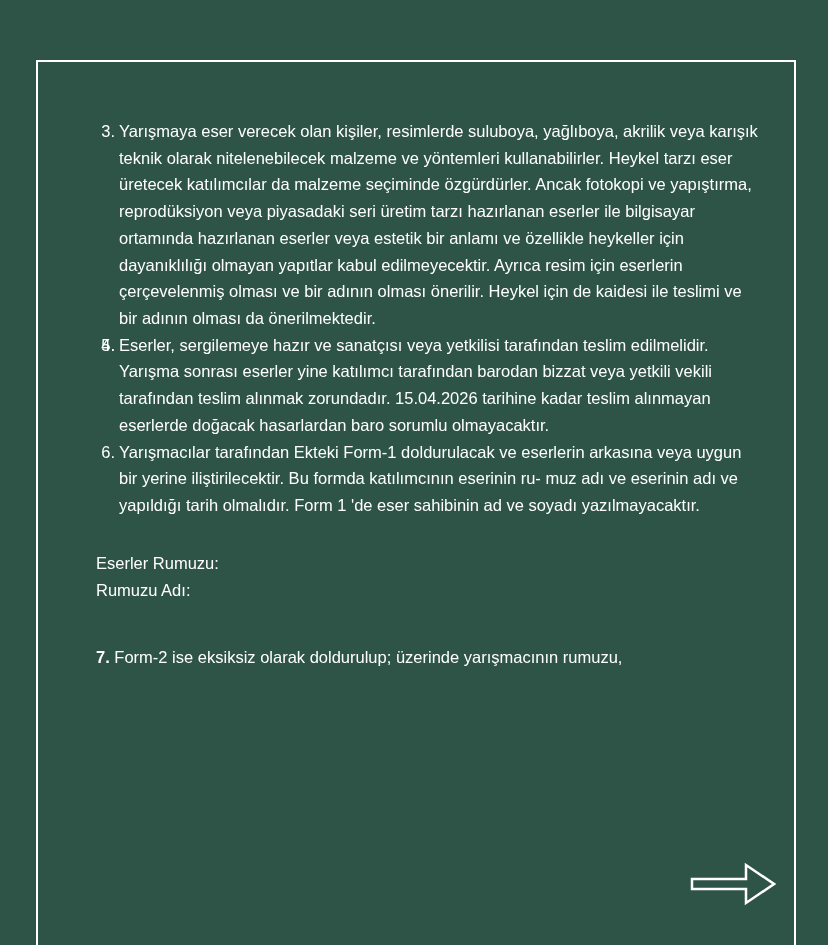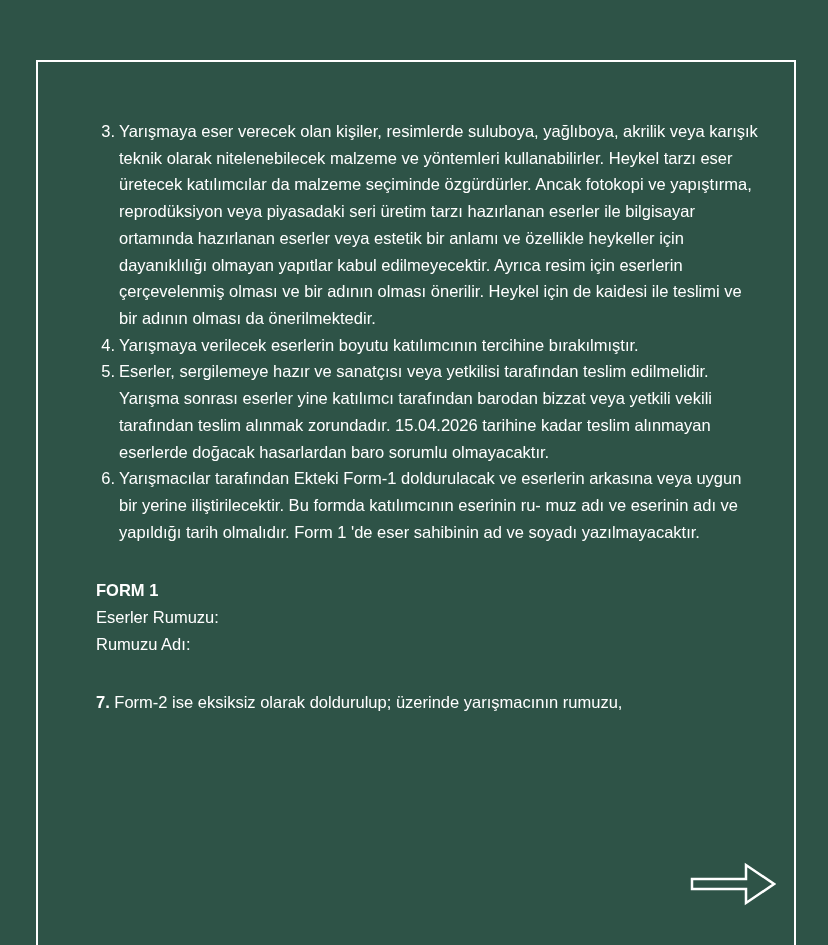--- a/index.html
+++ b/index.html
@@ -62,21 +62,21 @@
     margin-top: 31px;
   }
   .form-title {
     font-weight: bold;
     margin-bottom: 1px;
   }
   .form-line {
     margin: 0;
   }
   .clause7 {
-    margin-top: 31px;
+    margin-top: 41px;
   }
   .clause7 .bold {
     font-weight: bold;
   }
   #arrow {
     position: absolute;
     right: 52px;
     bottom: 38px;
     width: 86px;
     height: 46px;
@@ -90,34 +90,32 @@
 
   <div id="content">
 
     <ol class="clauses">
       <li>
         <span class="num">3.</span>
         <span>Yarışmaya eser verecek olan kişiler, resimlerde suluboya, yağlıboya, akrilik veya karışık teknik olarak nitelenebilecek malzeme ve yöntemleri kullanabilirler. Heykel tarzı eser üretecek katılımcılar da malzeme seçiminde özgürdürler. Ancak fotokopi ve yapıştırma, reprodüksiyon veya piyasadaki seri üretim tarzı hazırlanan eserler ile bilgisayar ortamında hazırlanan eserler veya estetik bir anlamı ve özellikle heykeller için dayanıklılığı olmayan yapıtlar kabul edilmeyecektir. Ayrıca resim için eserlerin çerçevelenmiş olması ve bir adının olması önerilir. Heykel için de kaidesi ile teslimi ve bir adının olması da önerilmektedir.</span>
       </li>
       <li>
         <span class="num">4.</span>
-        <span>Yarışmaya verilecek eserlerin boyutu katılımcının tercihine bırakılmıştır.</span>
       </li>
       <li>
         <span class="num">5.</span>
         <span>Eserler, sergilemeye hazır ve sanatçısı veya yetkilisi tarafından teslim edilmelidir.  Yarışma sonrası eserler yine katılımcı tarafından barodan bizzat veya yetkili vekili tarafından teslim alınmak zorundadır. 15.04.2026 tarihine kadar teslim alınmayan eserlerde doğacak hasarlardan baro sorumlu olmayacaktır.</span>
       </li>
       <li>
         <span class="num">6.</span>
         <span>Yarışmacılar tarafından Ekteki Form-1 doldurulacak ve eserlerin arkasına veya uygun bir yerine iliştirilecektir. Bu formda katılımcının eserinin ru- muz adı ve eserinin adı ve yapıldığı tarih olmalıdır. Form 1 'de eser sahibinin ad ve soyadı yazılmayacaktır.</span>
       </li>
     </ol>
 
     <div class="form-block">
-      <div class="form-title">FORM 1</div>
       <div class="form-line">Eserler Rumuzu:</div>
       <div class="form-line">Rumuzu Adı:</div>
     </div>
 
     <div class="clause7">
       <span class="bold">7.</span>
       <span>Form-2 ise eksiksiz olarak doldurulup; üzerinde yarışmacının rumuzu,</span>
     </div>
 
   </div>

